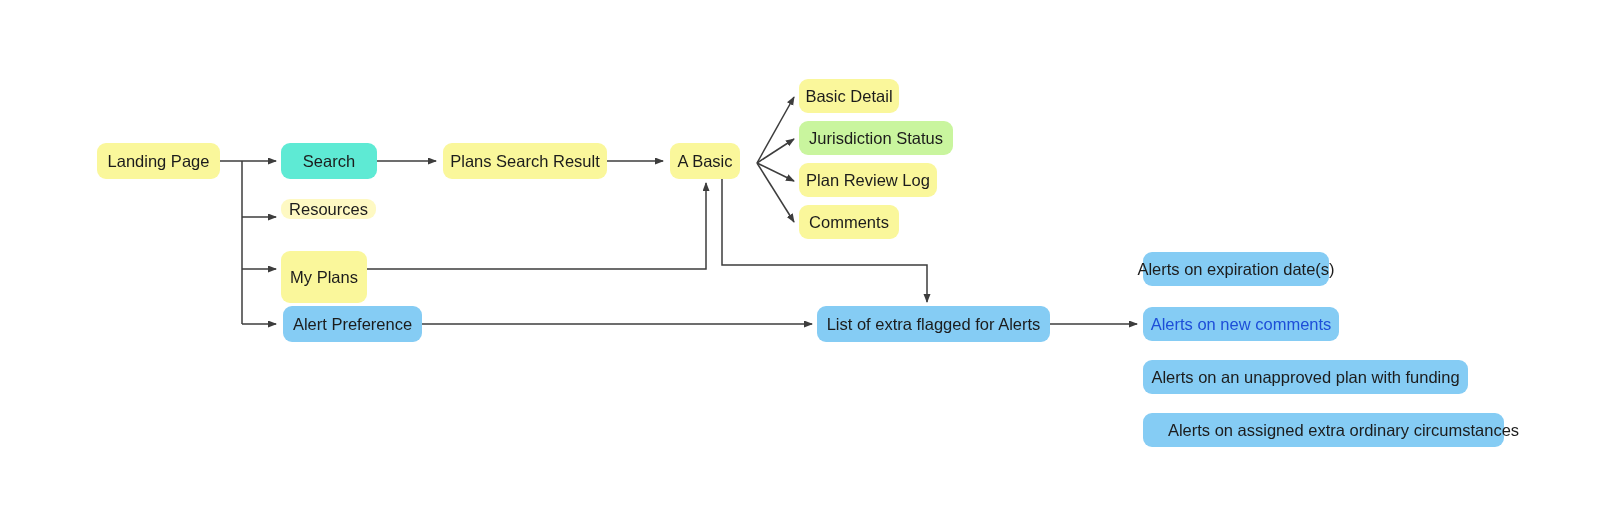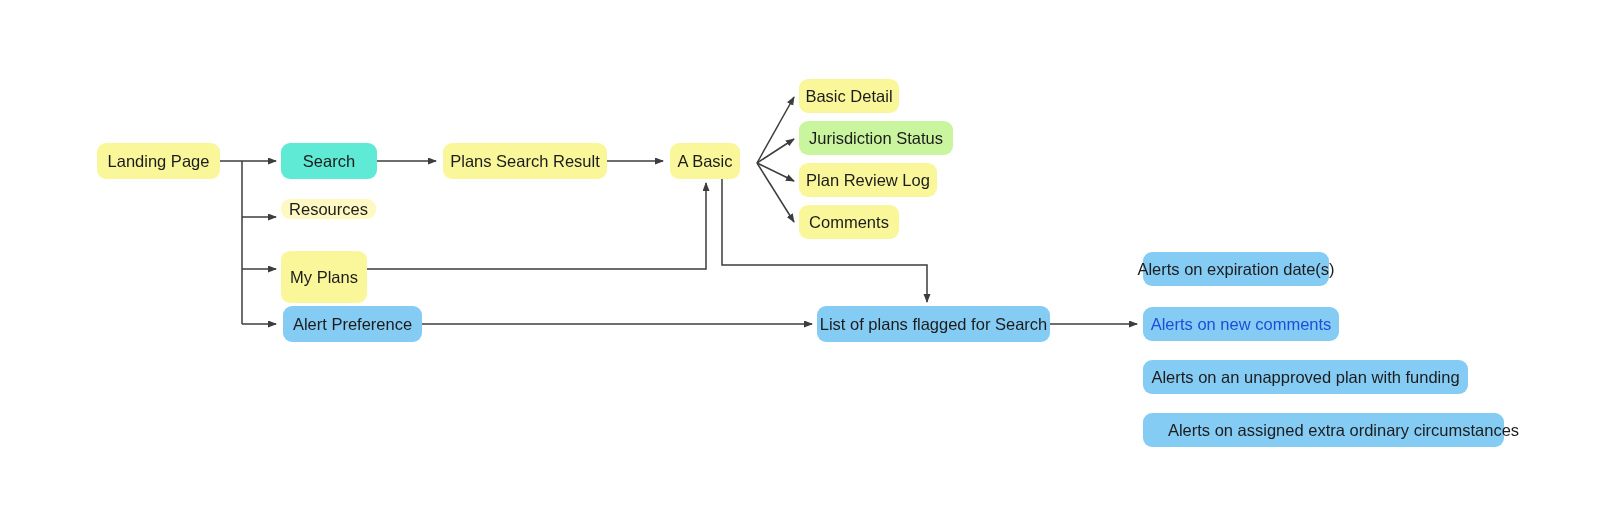--- a/index.html
+++ b/index.html
@@ -79,19 +79,19 @@
       <div class="node" style="left: 281px; top: 143px; width: 96px; height: 36px; background: #5eead4; color: rgb(28, 28, 28);">Search</div>
       <div class="node" style="left: 281px; top: 199px; width: 95px; height: 20px; background: #fef9c3; color: rgb(28, 28, 28);">Resources</div>
       <div class="node" style="left: 281px; top: 251px; width: 86px; height: 52px; background: rgb(250, 247, 155); color: rgb(28, 28, 28);">My Plans</div>
       <div class="node" style="left: 283px; top: 306px; width: 139px; height: 36px; background: rgb(133, 204, 244); color: rgb(28, 28, 28);">Alert Preference</div>
       <div class="node" style="left: 443px; top: 143px; width: 164px; height: 36px; background: rgb(250, 247, 155); color: rgb(28, 28, 28);">Plans Search Result</div>
       <div class="node" style="left: 670px; top: 143px; width: 70px; height: 36px; background: rgb(250, 247, 155); color: rgb(28, 28, 28);">A Basic</div>
       <div class="node" style="left: 799px; top: 79px; width: 100px; height: 34px; background: rgb(250, 247, 155); color: rgb(28, 28, 28);">Basic Detail</div>
       <div class="node" style="left: 799px; top: 163px; width: 138px; height: 34px; background: rgb(250, 247, 155); color: rgb(28, 28, 28);">Plan Review Log</div>
       <div class="node" style="left: 799px; top: 121px; width: 154px; height: 34px; background: rgb(201, 245, 158); color: rgb(28, 28, 28);">Jurisdiction Status</div>
       <div class="node" style="left: 799px; top: 205px; width: 100px; height: 34px; background: rgb(250, 247, 155); color: rgb(28, 28, 28);">Comments</div>
-      <div class="node" style="left: 817px; top: 306px; width: 233px; height: 36px; background: rgb(133, 204, 244); color: rgb(28, 28, 28);">List of plans flagged for Search</div>
+      <div class="node" style="left: 817px; top: 306px; width: 233px; height: 36px; background: rgb(133, 204, 244); color: rgb(28, 28, 28);">List of extra flagged for Alerts</div>
       <div class="node" style="left: 1143px; top: 252px; width: 186px; height: 34px; background: rgb(133, 204, 244); color: rgb(28, 28, 28);">Alerts on expiration date(s)</div>
       <div class="node" style="left: 1143px; top: 307px; width: 196px; height: 34px; background: rgb(133, 204, 244); color: #1d4ed8;">Alerts on new comments</div>
       <div class="node" style="left: 1143px; top: 360px; width: 325px; height: 34px; background: rgb(133, 204, 244); color: rgb(28, 28, 28);">Alerts on an unapproved plan with funding</div>
       <div class="node" style="left: 1143px; top: 413px; width: 361px; height: 34px; background: rgb(133, 204, 244); color: rgb(28, 28, 28); padding-left: 46px;">Alerts on assigned extra ordinary circumstances</div>
     </div>
 </div>
 
 </body></html>

